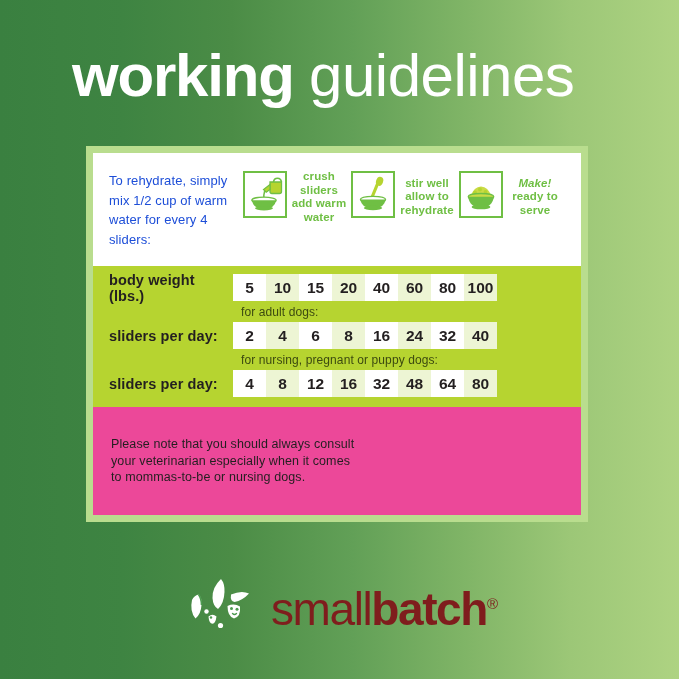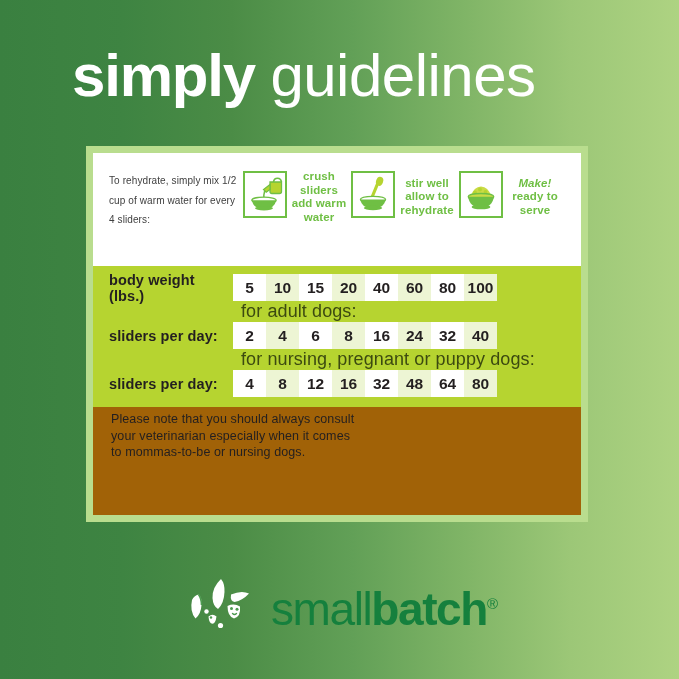--- a/index.html
+++ b/index.html
@@ -66,23 +66,23 @@
   
   .top-section {
     display: flex;
     align-items: flex-start;
     padding: 12px 10px 0 16px;
     height: 114px;
     box-sizing: border-box;
   }
   .rehydrate-text {
     width: 168px;
-    font-size: 10px;
+    font-size: 13px;
     line-height: 19.5px;
-    color: #404040;
+    color: #1d4ed8;
     padding-top: 6px;
     letter-spacing: 0.1px;
   }
   .icon-row {
     display: flex;
     flex: 1;
     justify-content: space-between;
     padding-left: 4px;
     padding-right: 4px;
   }
@@ -155,30 +155,30 @@
 
   .subcaption-row {
     display: flex;
     align-items: center;
     height: 19px;
   }
   .subcaption-spacer {
     width: 148px;
   }
   .subcaption {
-    font-size: 18px;
+    font-size: 12px;
     color: #3c4a10;
     letter-spacing: 0.1px;
   }
 
   
   .footer {
     display: flex;
-    background: #a16207;
-    padding: 4px 14px 10px 18px;
+    background: #ec4899;
+    padding: 29px 14px 10px 18px;
     box-sizing: border-box;
     height: 108px;
   }
   .footer-col {
     font-size: 12.5px;
     line-height: 16.5px;
     color: #231f20;
     letter-spacing: 0.1px;
   }
   .footer-col.left { width: 258px; padding-right: 10px; box-sizing: border-box; }
@@ -202,40 +202,40 @@
     align-items: center;
     justify-content: center;
   }
   .brand-mark {
     width: 86px;
     height: 62px;
     margin-right: 4px;
     margin-bottom: 6px;
   }
   .brand-text {
-    color: #15803d;
+    color: #7f1d1d;
     font-size: 46px;
     line-height: 46px;
     letter-spacing: -1.4px;
     position: relative;
     white-space: nowrap;
   }
   .brand-text .b-light { font-weight: 400; }
   .brand-text .b-bold { font-weight: 700; }
   .brand-reg {
     font-size: 15px;
     vertical-align: super;
     letter-spacing: 0;
   }
 </style>
 </head>
 <body>
 
 <div class="title">
-  <span class="t-bold">simply</span><span>&nbsp;</span><span class="t-light">guidelines</span>
+  <span class="t-bold">working</span><span>&nbsp;</span><span class="t-light">guidelines</span>
 </div>
 
 <div class="card">
   <div class="card-inner">
 
     <div class="top-section">
       <div class="rehydrate-text">To rehydrate, simply mix 1/2 cup of warm water for every 4 sliders:</div>
 
       <div class="icon-row">
 

